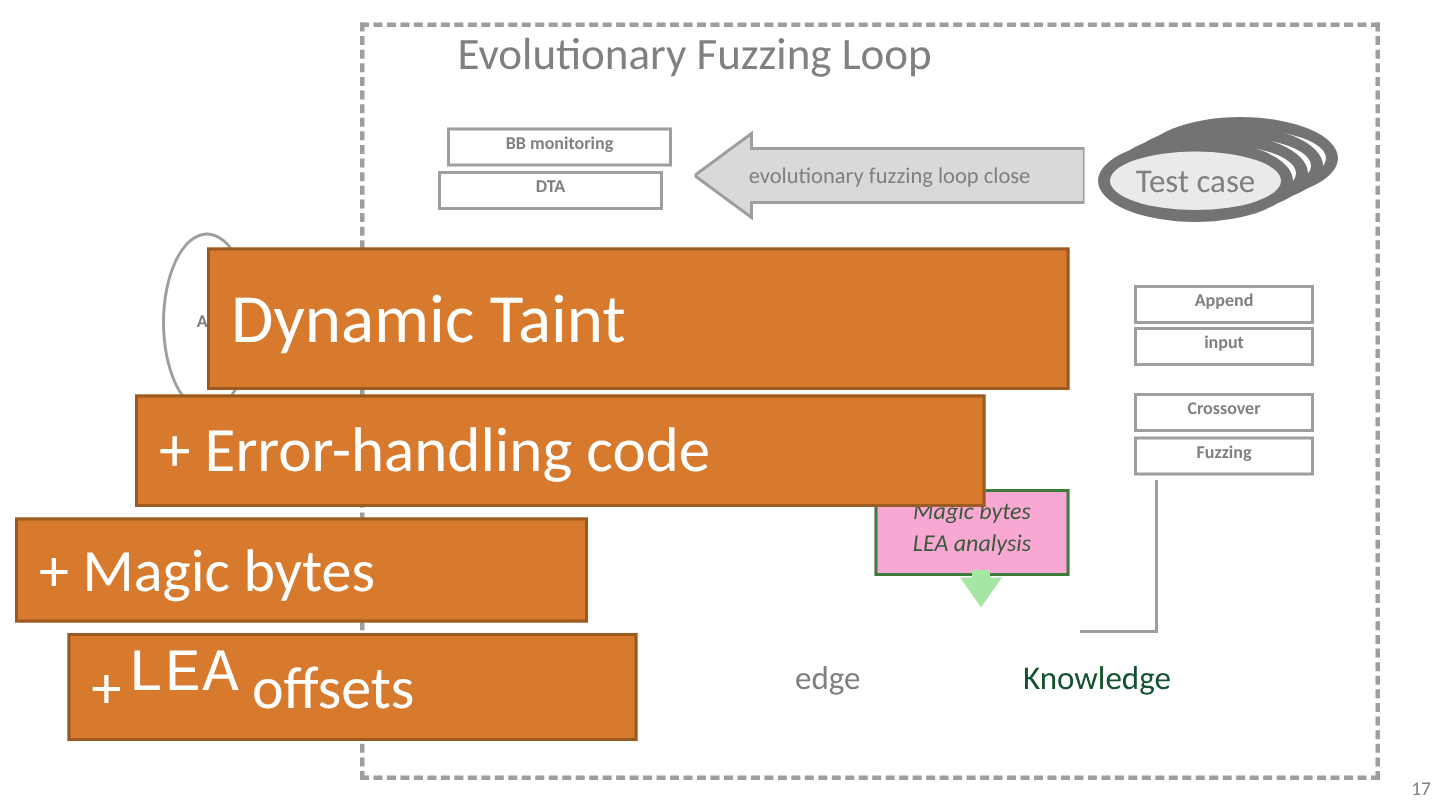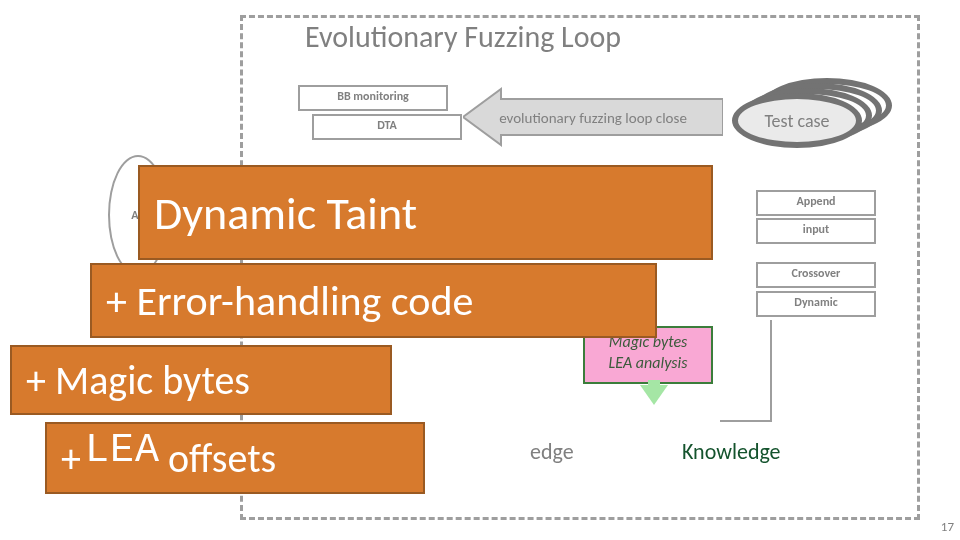--- a/index.html
+++ b/index.html
@@ -34,21 +34,21 @@
     border: 2px solid #9e9e9e;
     background: #fff;
     color: #808080;
     text-align: center;
     font-size: 12px;
     line-height: 1.2;
     padding: 2px 12px;
     font-weight: bold;
   }
   .bb-mon { left: 298px; top: 85px; width: 150px; height: 26px; }
-  .dta    { left: 312px; top: 114px; width: 150px; height: 26px; }
+  .dta    { left: 292px; top: 114px; width: 150px; height: 26px; }
   .ap-oval {
     left: 108px; top: 155px; width: 60px; height: 120px;
     border-radius: 50%;
     display:flex; align-items:center; justify-content:center;
   }
   .append1 { left: 756px; top: 190px; width: 120px; height: 26px; }
   .append2 { left: 756px; top: 218px; width: 120px; height: 26px; }
   .st-an   { left: 205px; top: 305px; width: 130px; height: 26px; }
   .crossover { left: 756px; top: 262px; width: 120px; height: 26px; }
   .mutation  { left: 756px; top: 291px; width: 120px; height: 26px; }
@@ -65,26 +65,26 @@
     text-align: center;
     font-size: 16px;
     padding-top: 4px;
     line-height: 1.3;
     font-style: italic;
   }
   
   .tc-oval {
     position: absolute;
     width: 130px; height: 55px;
-    border: 6px solid #737373;
+    border: 8px solid #737373;
     background: #eaeaea;
     border-radius: 50%;
     display: flex; align-items: center; justify-content: center;
     color: #808080;
-    font-size: 18px;
+    font-size: 22px;
   }
   .tc0 { left: 732px; top: 93px; }
   .tc1 { left: 742px; top: 88px; background: transparent; z-index:-1;}
   .tc2 { left: 752px; top: 83px; background: transparent; z-index:-2;}
   .tc3 { left: 762px; top: 78px; background: transparent; z-index:-3;}
   
   .big-arrow {
     position: absolute;
     left: 463px; top: 85px;
     width: 260px; height: 65px;
@@ -155,21 +155,21 @@
   </svg>
   <div class="lbl">evolutionary fuzzing loop close</div>
 </div>
 
 <div class="bg-box bb-mon">BB monitoring</div>
 <div class="bg-box dta">DTA</div>
 <div class="bg-box ap-oval">Ap</div>
 <div class="bg-box append1">Append</div>
 <div class="bg-box append2">input</div>
 <div class="bg-box crossover">Crossover</div>
-<div class="bg-box mutation">Dynamic</div>
+<div class="bg-box mutation">Fuzzing</div>
 <div class="bg-box st-an">Static analysis</div>
 
 <div class="green-box">
   <div>Magic bytes</div>
   <div>LEA analysis</div>
 </div>
 <div class="green-arrow-stem"></div>
 <div class="green-arrow"></div>
 
 <div class="route r1"></div>

